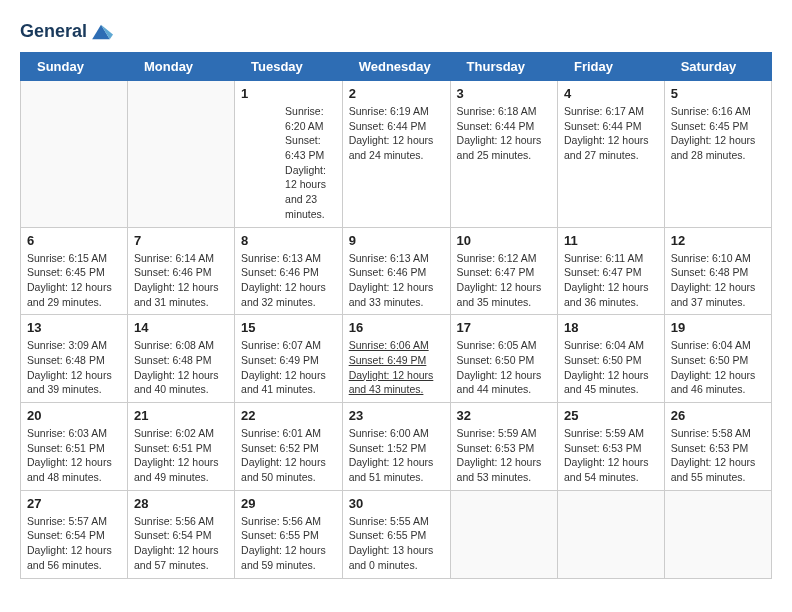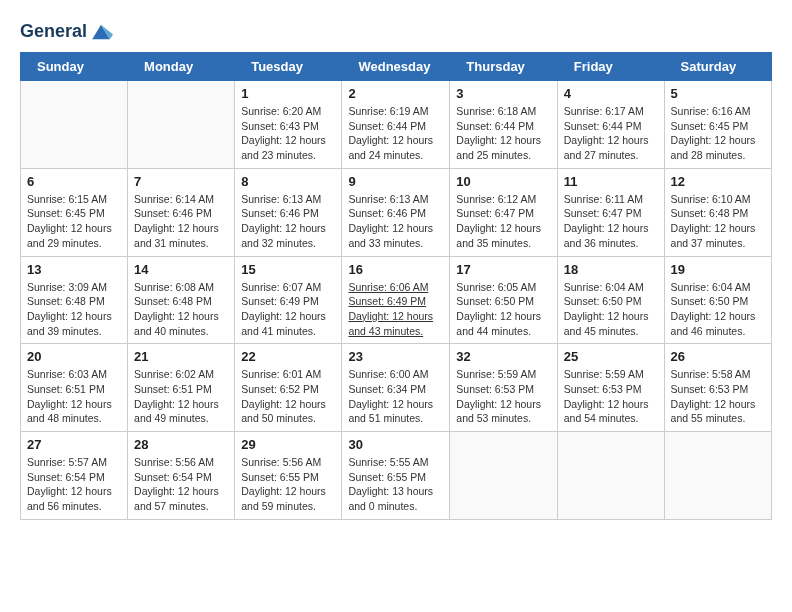--- a/index.html
+++ b/index.html
@@ -119,21 +119,21 @@
         <th>Friday</th>
         <th>Saturday</th>
       </tr>
   </thead>
   <tbody id="calendar-body">
       <tr>
         <td class="empty"></td>
         <td class="empty"></td>
         <td>
           <span class="day-num">1</span>
-          <div class="day-info" style="white-space: pre-line;">Sunrise: 6:20 AM
+          <div class="day-info" style="white-space: pre-line; margin-left: 44px;">Sunrise: 6:20 AM
 Sunset: 6:43 PM
 Daylight: 12 hours and 23 minutes.</div>
         </td>
         <td>
           <span class="day-num">2</span>
           <div class="day-info" style="white-space: pre-line;">Sunrise: 6:19 AM
 Sunset: 6:44 PM
 Daylight: 12 hours and 24 minutes.</div>
         </td>
         <td>
@@ -258,21 +258,21 @@
         </td>
         <td>
           <span class="day-num">22</span>
           <div class="day-info" style="white-space: pre-line;">Sunrise: 6:01 AM
 Sunset: 6:52 PM
 Daylight: 12 hours and 50 minutes.</div>
         </td>
         <td>
           <span class="day-num">23</span>
           <div class="day-info" style="white-space: pre-line;">Sunrise: 6:00 AM
-Sunset: 6:34 PM
+Sunset: 1:52 PM
 Daylight: 12 hours and 51 minutes.</div>
         </td>
         <td>
           <span class="day-num">32</span>
           <div class="day-info" style="white-space: pre-line;">Sunrise: 5:59 AM
 Sunset: 6:53 PM
 Daylight: 12 hours and 53 minutes.</div>
         </td>
         <td>
           <span class="day-num">25</span>

